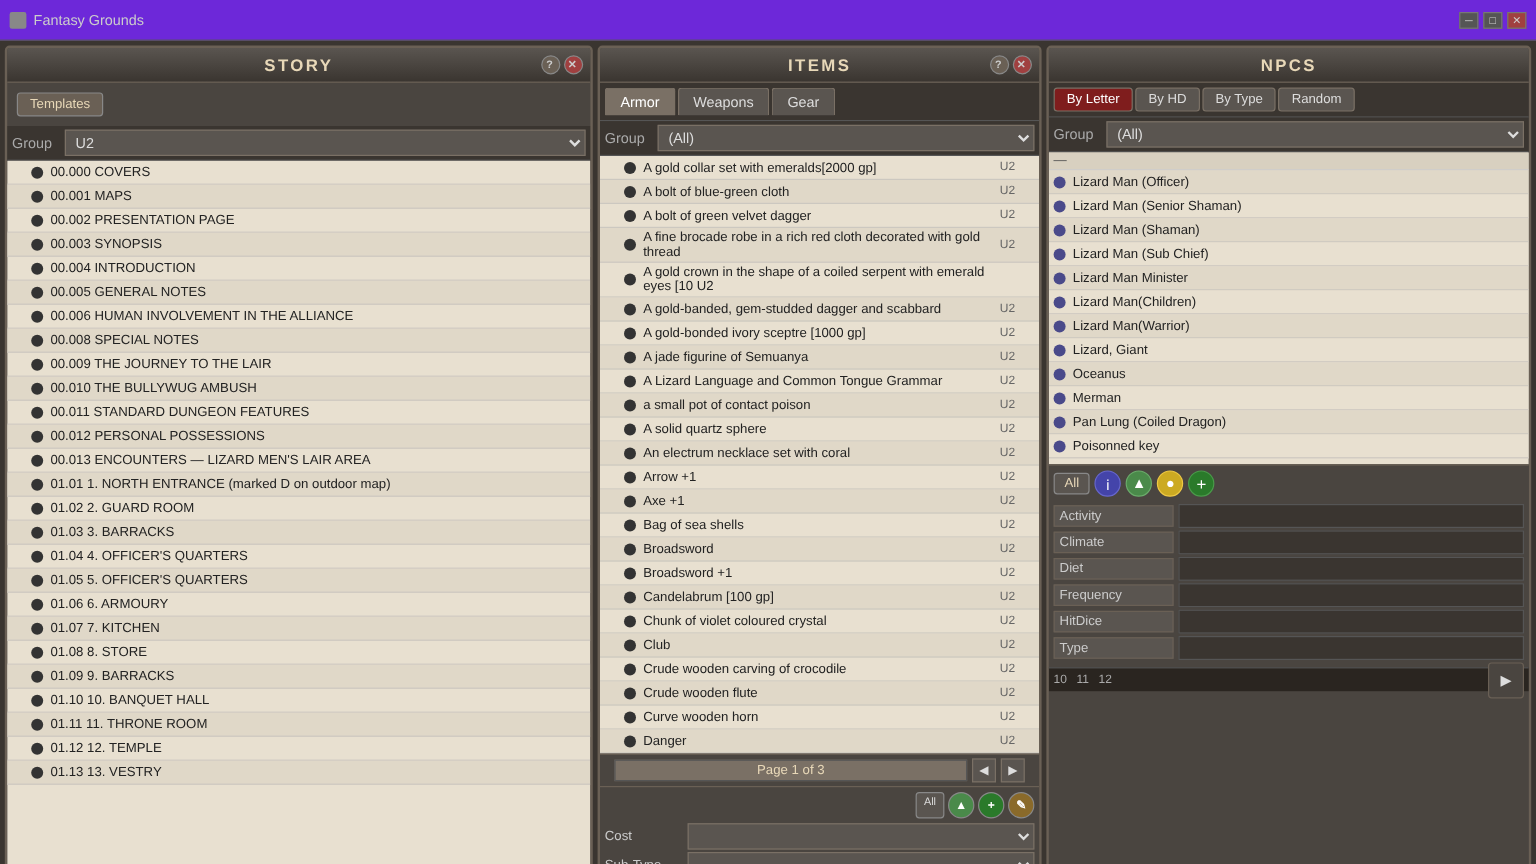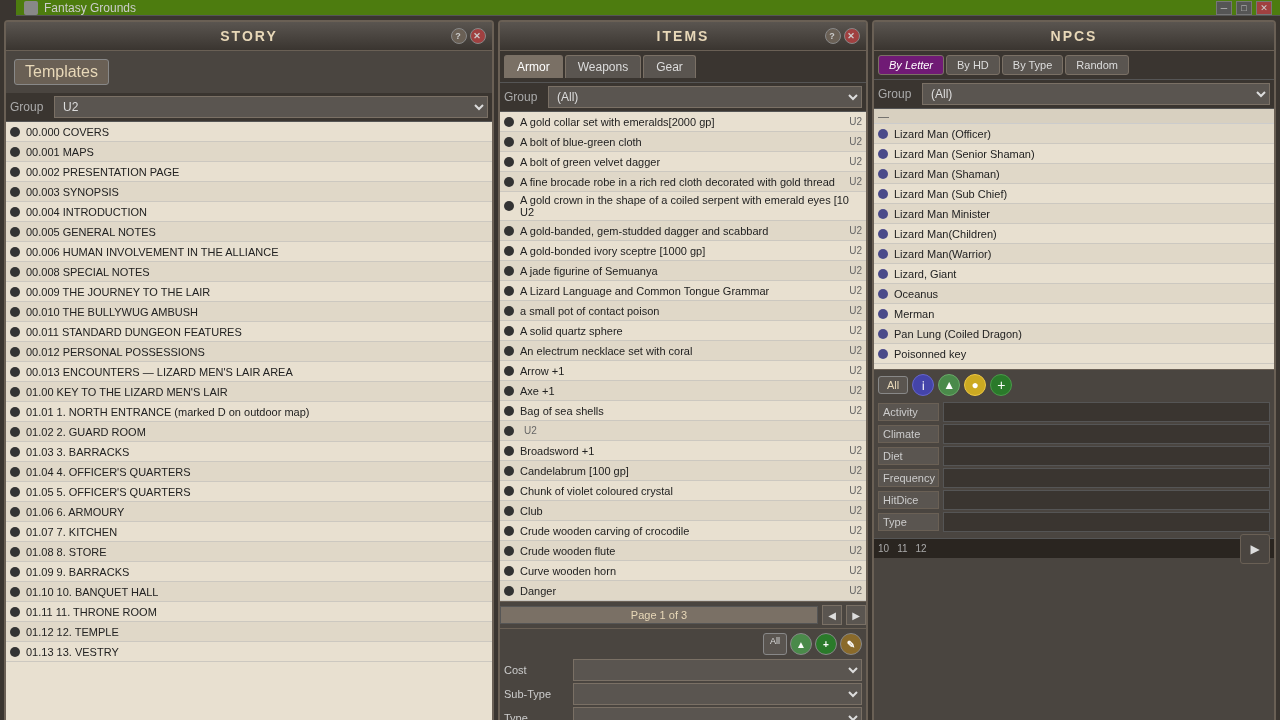--- a/index.html
+++ b/index.html
@@ -8,27 +8,26 @@
       height: 720px;
       overflow: hidden;
       background: #3a3530;
       font-family: 'Segoe UI', Arial, sans-serif;
       font-size: 12px;
       color: #ddd;
     }
 
     
     .title-bar {
-      height: 16px;
-      background: #4d7c0f;
+      height: 34px;
+      background: #6d28d9;
       display: flex;
       align-items: center;
       padding: 0 8px;
       border-bottom: 1px solid #555;
-      margin-left: 16px;
     }
     .title-bar-icon {
       width: 14px;
       height: 14px;
       background: #888;
       border-radius: 2px;
       margin-right: 6px;
     }
     .title-bar-text {
       font-size: 12px;
@@ -134,21 +133,21 @@
     }
 
     
     .templates-btn {
       margin: 4px;
       padding: 3px 10px;
       background: #6a6055;
       border: 1px solid #888;
       border-radius: 3px;
       color: #e8d8b8;
-      font-size: 16px;
+      font-size: 11px;
       cursor: pointer;
       display: inline-block;
       width: fit-content;
     }
 
     
     .group-row {
       display: flex;
       align-items: center;
       padding: 3px 4px;
@@ -176,21 +175,21 @@
     
     .list-area {
       flex: 1;
       overflow-y: auto;
       background: #e8e0d0;
     }
 
     .list-item {
       display: flex;
       align-items: center;
-      padding: 2px 4px;
+      padding: 2px 20px;
       border-bottom: 1px solid #ccc8c0;
       color: #222;
       cursor: pointer;
       min-height: 20px;
     }
     .list-item:nth-child(even) { background: #e0d8c8; }
 
     .list-bullet {
       width: 10px;
       height: 10px;
@@ -239,30 +238,29 @@
     .filter-btn {
       padding: 3px 10px;
       background: #5a5550;
       border: 1px solid #7a7065;
       border-radius: 3px;
       color: #ddd;
       cursor: pointer;
       font-size: 11px;
     }
     .filter-btn.active {
-      background: #701a75;
+      background: #7f1d1d;
       color: #fff;
-      font-style: italic;
     }
 
     
     .pagination-bar {
       display: flex;
       align-items: center;
-      padding: 3px 0;
+      padding: 3px 12px;
       background: #4a4540;
       border-top: 1px solid #6a6055;
       gap: 4px;
     }
 
     .page-text {
       flex: 1;
       text-align: center;
       background: #7a7065;
       padding: 2px;
@@ -347,21 +345,21 @@
     }
 
     .stat-row {
       display: flex;
       align-items: center;
       margin-bottom: 2px;
       gap: 4px;
     }
 
     .stat-label {
-      width: 61px;
+      width: 100px;
       color: #ccc;
       font-size: 11px;
       background: #5a5550;
       padding: 2px 4px;
       border: 1px solid #6a6055;
     }
 
     .stat-value {
       flex: 1;
       background: #3a3530;
@@ -527,24 +525,20 @@
         <div class="list-item">
           <div class="list-bullet dark"></div>
           <span class="list-text">00.012 PERSONAL POSSESSIONS</span>
         </div>
         <div class="list-item">
           <div class="list-bullet dark"></div>
           <span class="list-text">00.013 ENCOUNTERS — LIZARD MEN'S LAIR AREA</span>
         </div>
         <div class="list-item">
           <div class="list-bullet dark"></div>
-          <span class="list-text">01.00 KEY TO THE LIZARD MEN'S LAIR</span>
-        </div>
-        <div class="list-item">
-          <div class="list-bullet dark"></div>
           <span class="list-text">01.01 1. NORTH ENTRANCE (marked D on outdoor map)</span>
         </div>
         <div class="list-item">
           <div class="list-bullet dark"></div>
           <span class="list-text">01.02 2. GUARD ROOM</span>
         </div>
         <div class="list-item">
           <div class="list-bullet dark"></div>
           <span class="list-text">01.03 3. BARRACKS</span>
         </div>
@@ -684,20 +678,21 @@
           <span class="list-text">Axe +1</span>
           <span class="list-tag">U2</span>
         </div>
         <div class="list-item">
           <div class="list-bullet dark"></div>
           <span class="list-text">Bag of sea shells</span>
           <span class="list-tag">U2</span>
         </div>
         <div class="list-item">
           <div class="list-bullet dark"></div>
+          <span class="list-text">Broadsword</span>
           <span class="list-tag">U2</span>
         </div>
         <div class="list-item">
           <div class="list-bullet dark"></div>
           <span class="list-text">Broadsword +1</span>
           <span class="list-tag">U2</span>
         </div>
         <div class="list-item">
           <div class="list-bullet dark"></div>
           <span class="list-text">Candelabrum [100 gp]</span>

